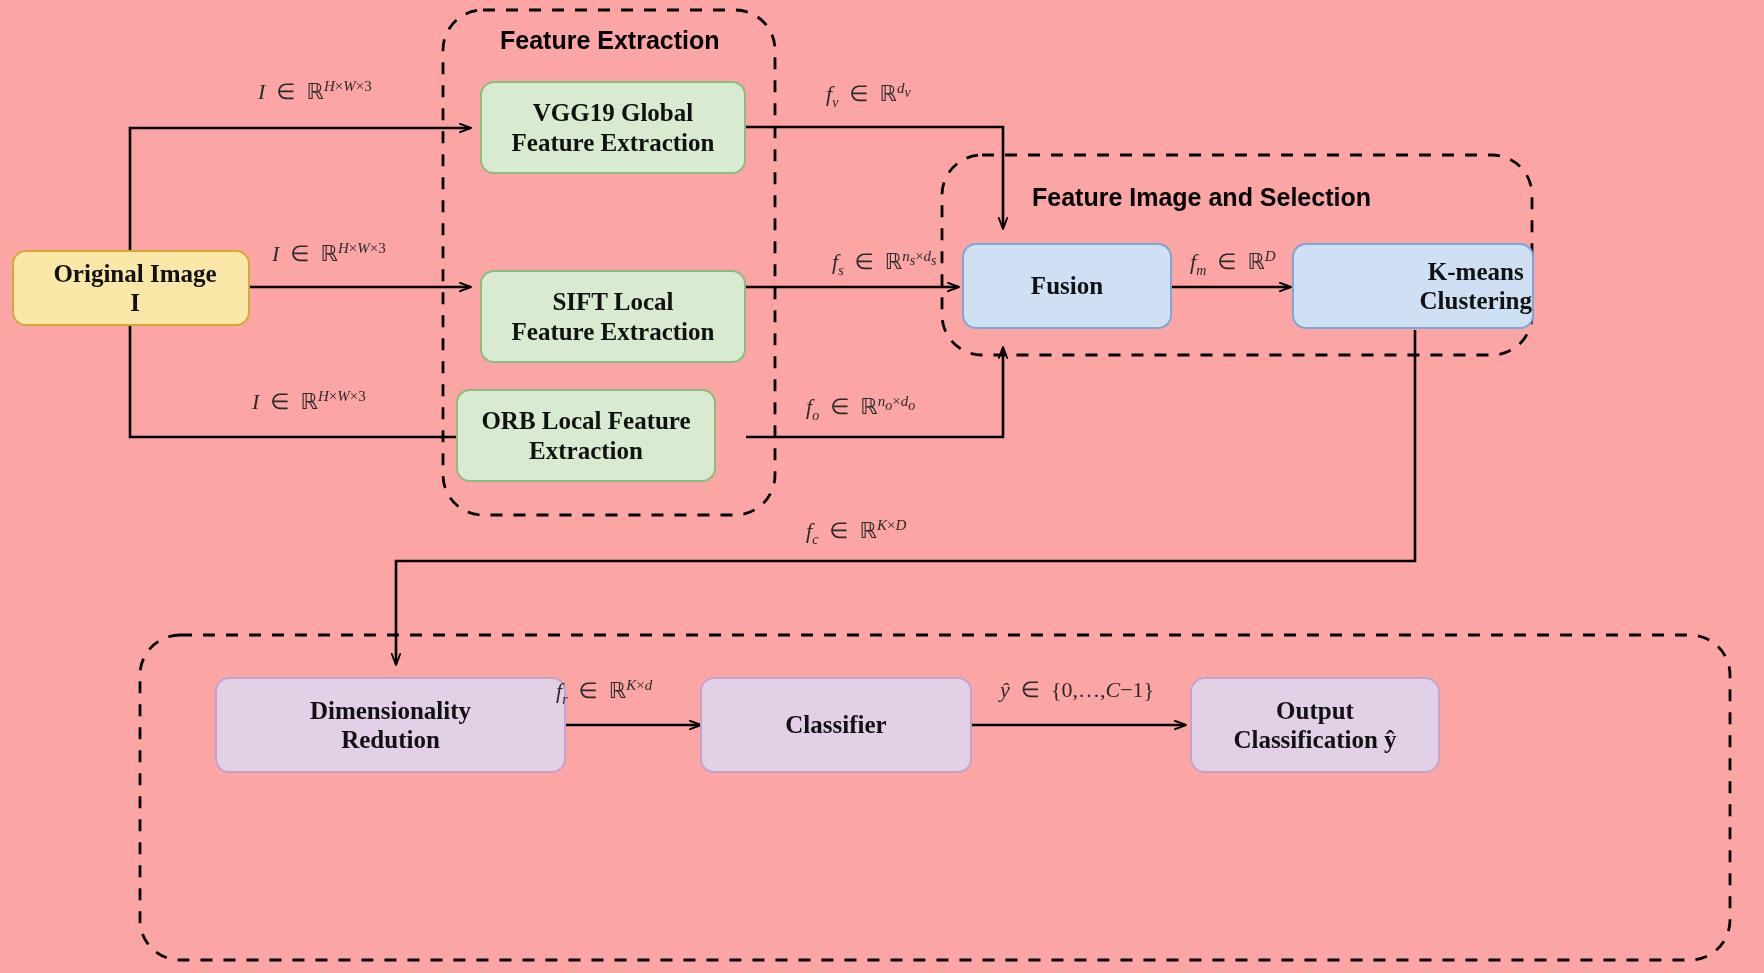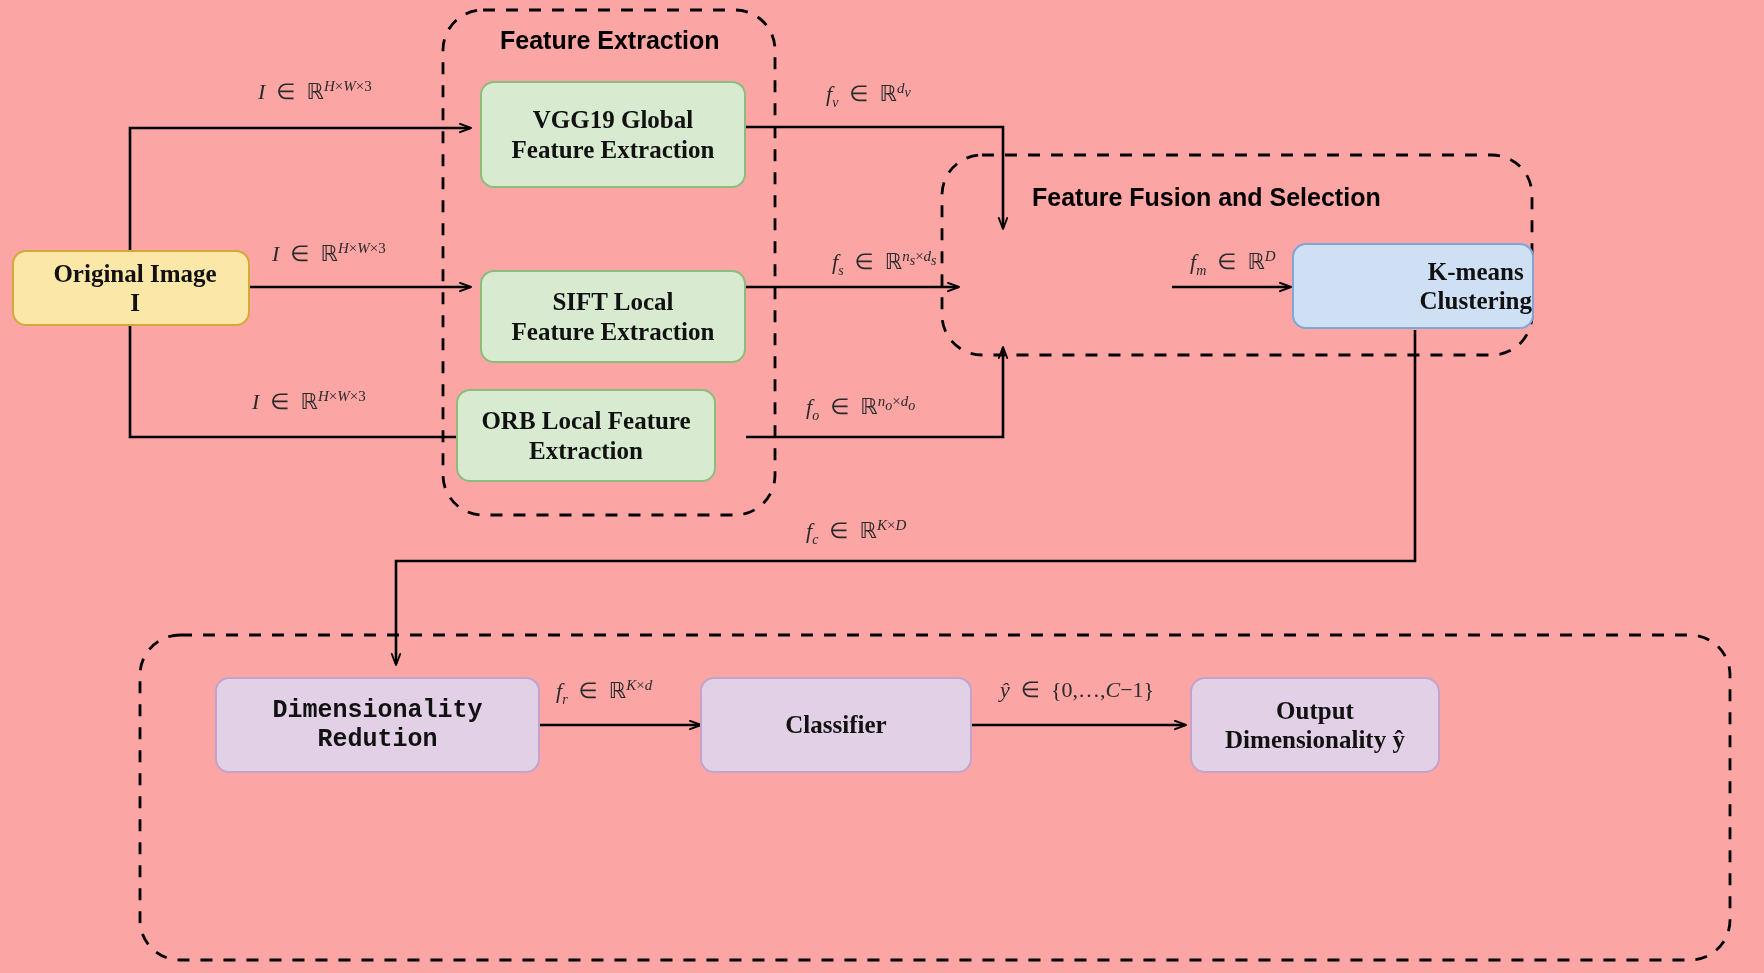--- a/index.html
+++ b/index.html
@@ -62,73 +62,76 @@
 
   <svg class="layer" viewBox="0 0 1764 973">
     <g fill="none" stroke="#000" stroke-width="2.8" stroke-dasharray="12 11" stroke-linecap="butt">
       <rect x="443" y="10" width="332" height="505" rx="40" ry="40"></rect>
       <rect x="942" y="155" width="590" height="200" rx="40" ry="40"></rect>
       <rect x="140" y="635" width="1590" height="325" rx="40" ry="40"></rect>
     </g>
   </svg>
 
   <div class="grp-title" style="left:500px;top:26px;">Feature Extraction</div>
-  <div class="grp-title" style="left:1032px;top:183px;">Feature Fusion and Selection</div>
+  <div class="grp-title" style="left:1032px;top:183px;">Feature Image and Selection</div>
 
   <div class="node src" style="left:12px;top:250px;width:238px;height:76px;padding-left:8px;">
     <div>
       <div>Original Image</div>
       <div>I</div>
     </div>
   </div>
 
-  <div class="node green" style="left:480px;top:81px;width:266px;height:107px;">
+  <div class="node green" style="left:480px;top:81px;width:266px;height:93px;">
     <div>
       <div>VGG19 Global</div>
       <div>Feature Extraction</div>
     </div>
   </div>
 
   <div class="node green" style="left:480px;top:234px;width:266px;height:93px;margin-top:36px;">
     <div>
       <div>SIFT Local</div>
       <div>Feature Extraction</div>
     </div>
   </div>
 
   <div class="node green" style="left:456px;top:389px;width:260px;height:93px;">
     <div>
       <div>ORB Local Feature</div>
       <div>Extraction</div>
     </div>
   </div>
 
+  <div class="node blue" style="left:962px;top:243px;width:210px;height:86px;">
+    <div>Fusion</div>
+  </div>
 
   <div class="node blue" style="left:1292px;top:243px;width:242px;height:86px;justify-content:flex-end;">
     <div>
       <div>K-means</div>
       <div>Clustering</div>
     </div>
   </div>
 
-  <div class="node purple" style="left:215px;top:677px;width:325px;height:96px;font-family:Liberation Mono, monospace;">
+  <div class="node purple" style="left:215px;top:677px;width:351px;height:96px;">
     <div>
       <div>Dimensionality</div>
       <div>Redution</div>
     </div>
   </div>
 
   <div class="node purple" style="left:700px;top:677px;width:272px;height:96px;">
     <div>Classifier</div>
   </div>
 
   <div class="node purple" style="left:1190px;top:677px;width:250px;height:96px;border-radius:15px;">
     <div>
       <div>Output</div>
-      <div>Dimensionality ŷ</div>
+      <div>Classification ŷ</div>
     </div>
   </div>
 
   <div class="mlabel" style="left:258px;top:78px;">I <span class="op">&nbsp;∈&nbsp;</span> <span class="rr">ℝ</span><span class="up">H<span class="op">×</span>W<span class="op">×</span><span class="op">3</span></span></div>
   <div class="mlabel" style="left:272px;top:240px;">I <span class="op">&nbsp;∈&nbsp;</span> <span class="rr">ℝ</span><span class="up">H<span class="op">×</span>W<span class="op">×</span><span class="op">3</span></span></div>
   <div class="mlabel" style="left:252px;top:388px;">I <span class="op">&nbsp;∈&nbsp;</span> <span class="rr">ℝ</span><span class="up">H<span class="op">×</span>W<span class="op">×</span><span class="op">3</span></span></div>
 
   <div class="mlabel" style="left:826px;top:80px;">f<span class="sub">v</span> <span class="op">&nbsp;∈&nbsp;</span> <span class="rr">ℝ</span><span class="up">d<span class="sub">v</span></span></div>
   <div class="mlabel" style="left:832px;top:248px;">f<span class="sub">s</span> <span class="op">&nbsp;∈&nbsp;</span> <span class="rr">ℝ</span><span class="up">n<span class="sub">s</span><span class="op">×</span>d<span class="sub">s</span></span></div>
   <div class="mlabel" style="left:806px;top:393px;">f<span class="sub">o</span> <span class="op">&nbsp;∈&nbsp;</span> <span class="rr">ℝ</span><span class="up">n<span class="sub">o</span><span class="op">×</span>d<span class="sub">o</span></span></div>

